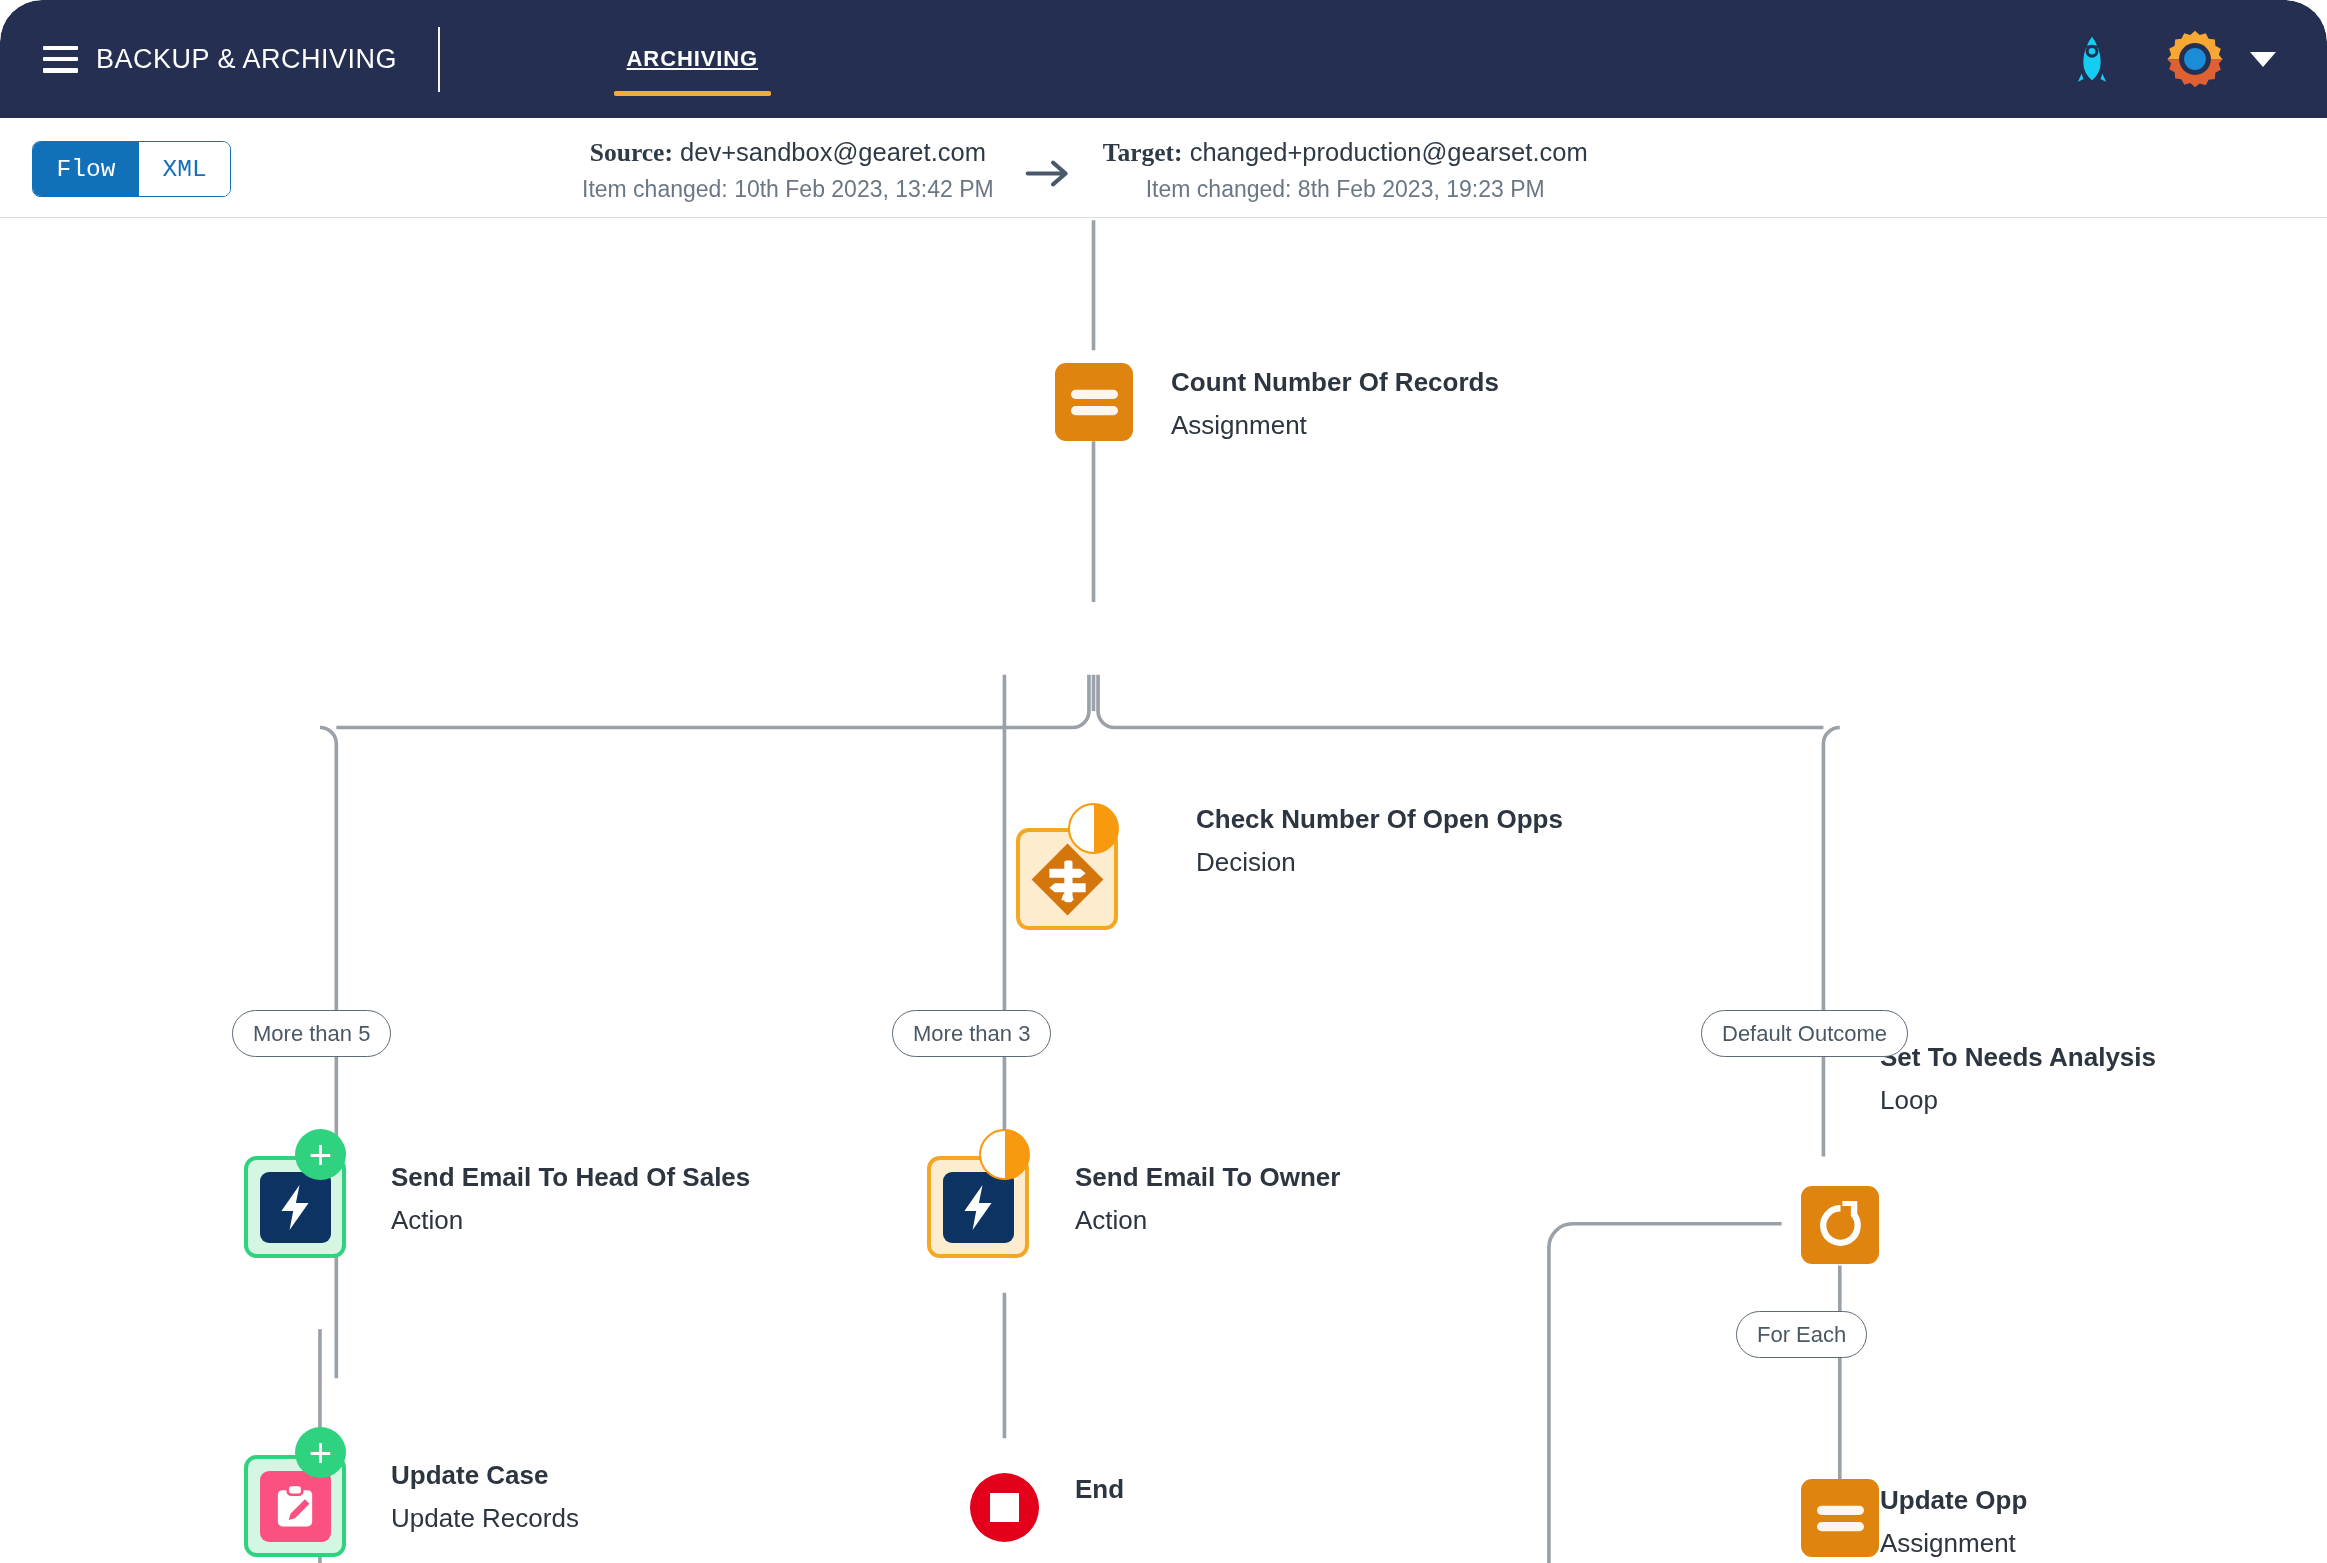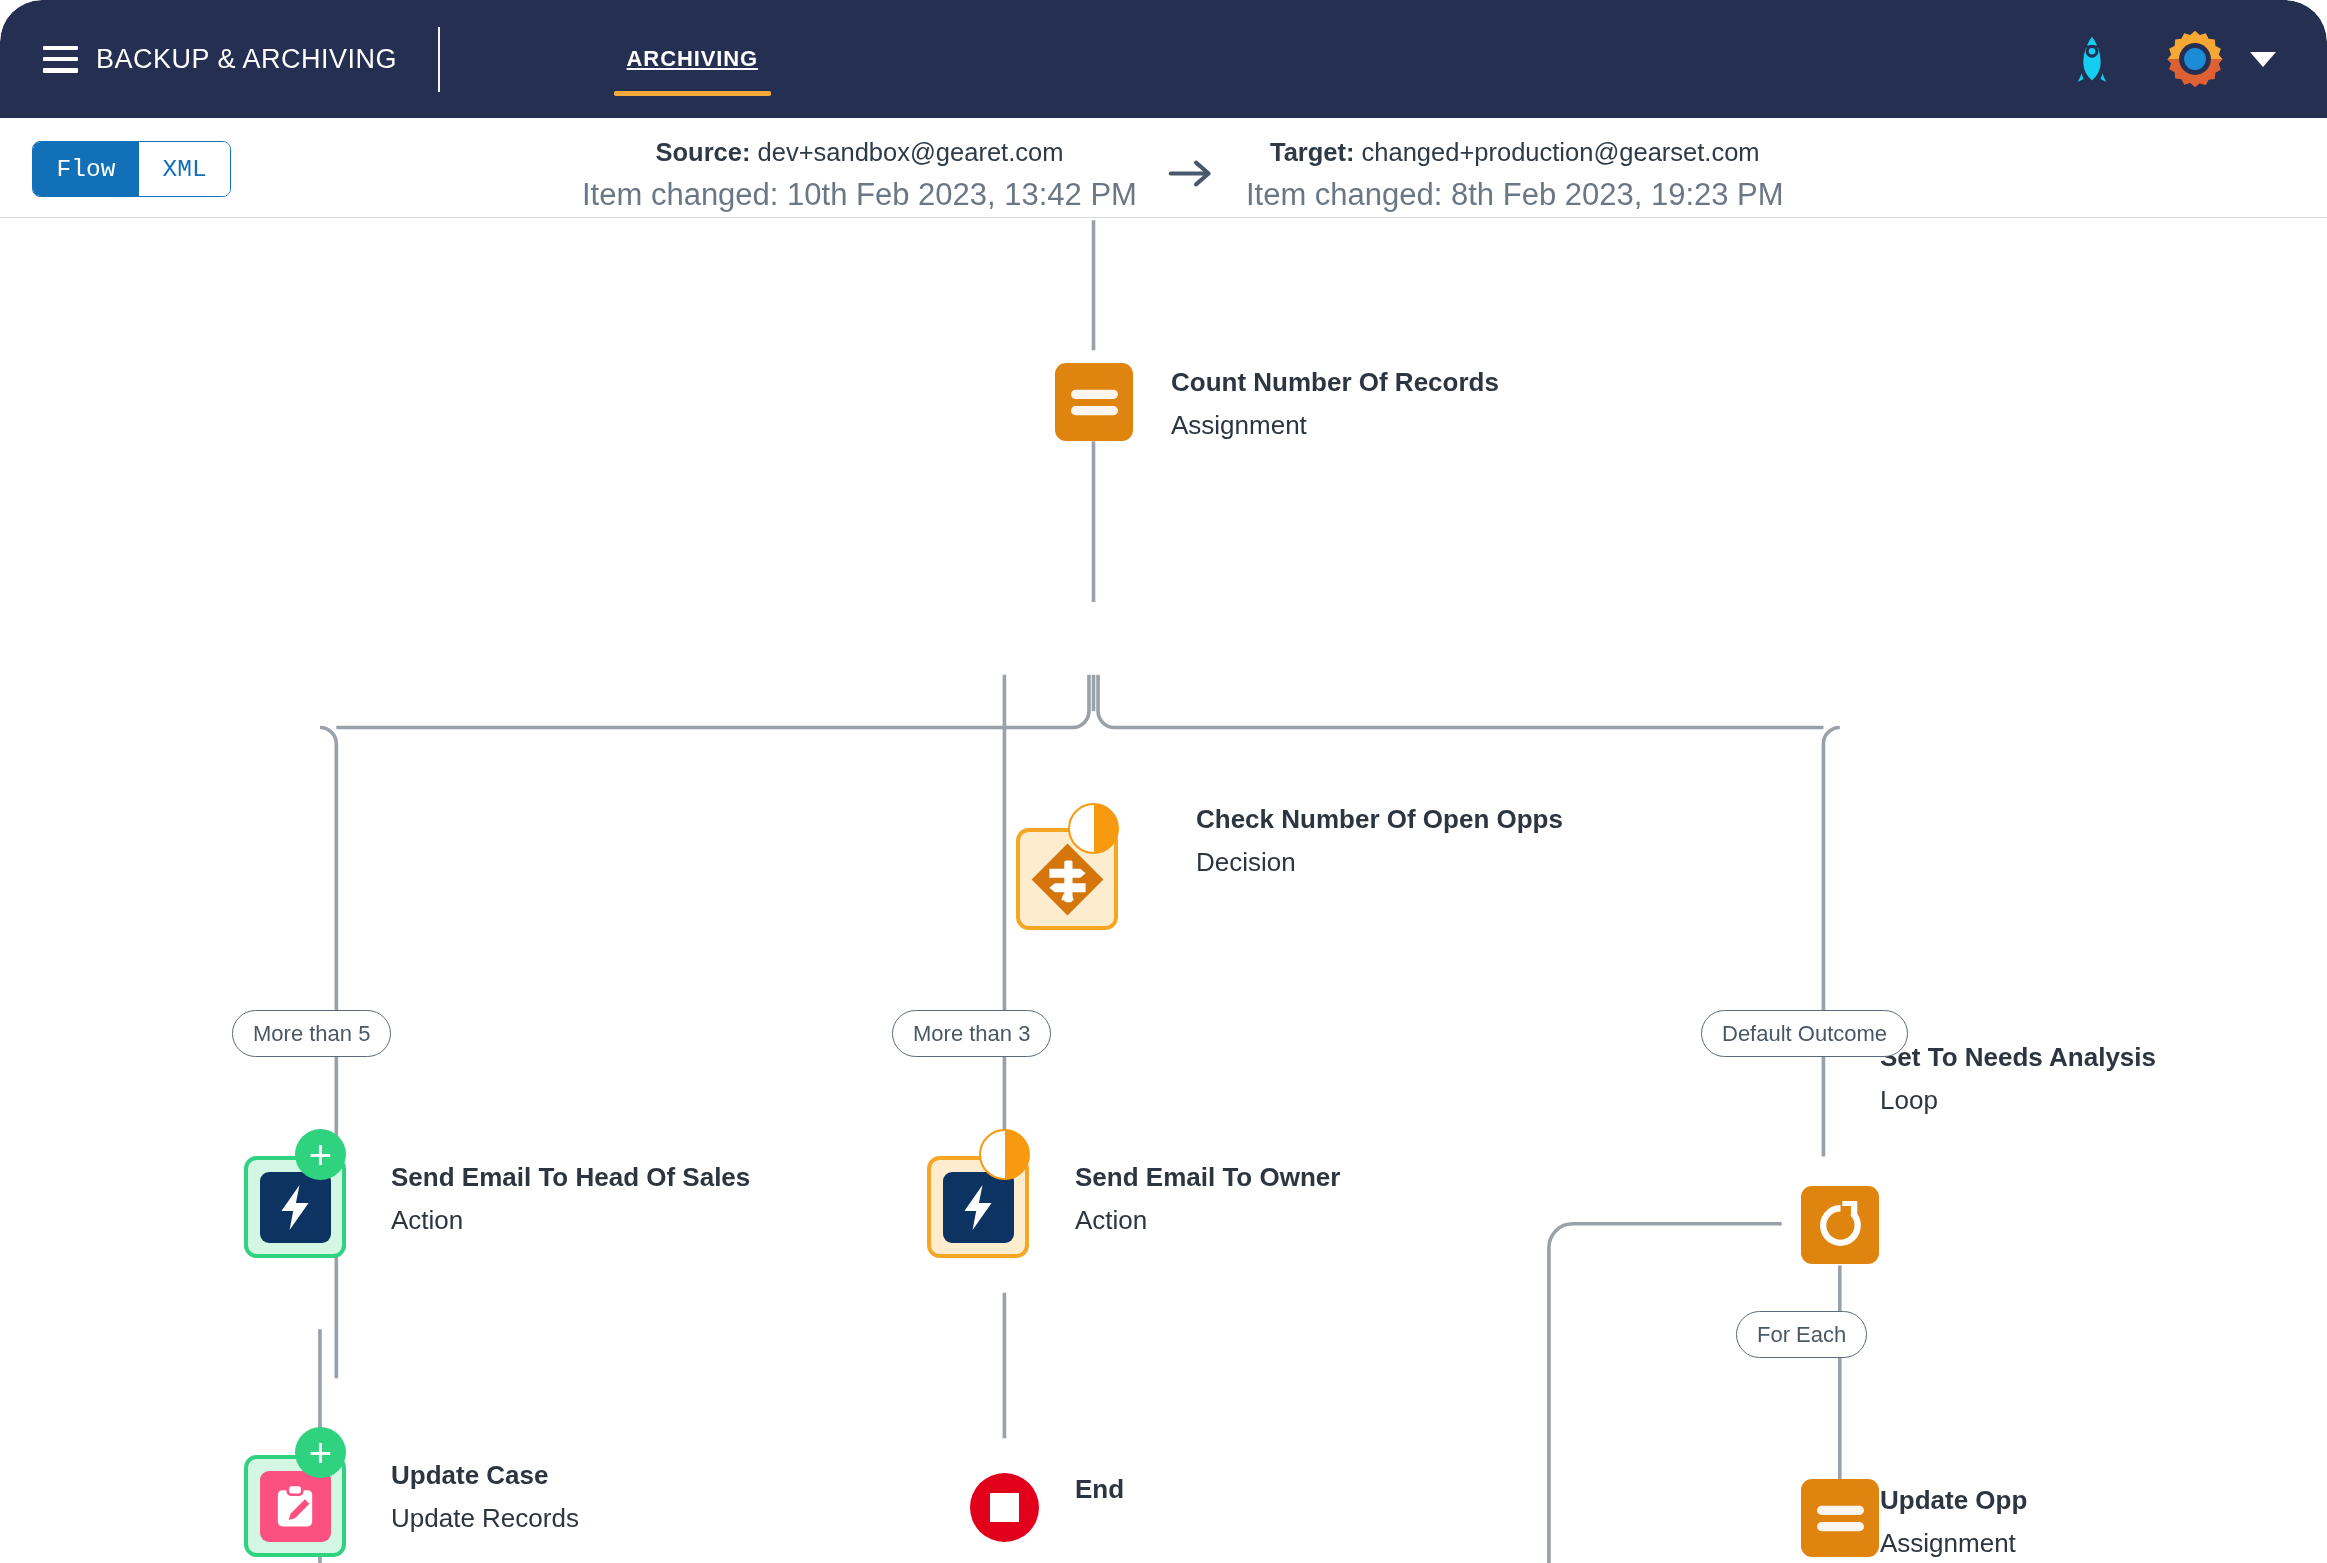--- a/index.html
+++ b/index.html
@@ -88,22 +88,22 @@
     padding: 0 23.6px; background: #ffffff; color: #1270b8; height: 100%;
   }
   .toggle button.on { background: #1270b8; color: #ffffff; }
 
   .ctx {
     position: absolute; left: 582px; top: 16.4px;
     display: flex; align-items: flex-start; gap: 0;
   }
   .ctx-col { text-align: center; }
   .ctx-top { font-size: 25.5px; color: #2e3a46; line-height: 1.42; white-space: nowrap; }
-  .ctx-top b { font-weight: 700; }
-  .ctx-sub { font-size: 31px; color: #6b7785; line-height: 1.55; white-space: nowrap; }
+  .ctx-top b { font-weight: 700; font-family: Liberation Serif, serif; }
+  .ctx-sub { font-size: 23px; color: #6b7785; line-height: 1.55; white-space: nowrap; }
   .ctx-arrow {
     width: 109px; display: flex; align-items: center; justify-content: center;
     padding-top: 23.6px;
   }
 
   
   .canvas {
     position: absolute; left: 0; top: 220px;
     width: 2311px; height: 1344px;
     background: #ffffff; overflow: hidden;

